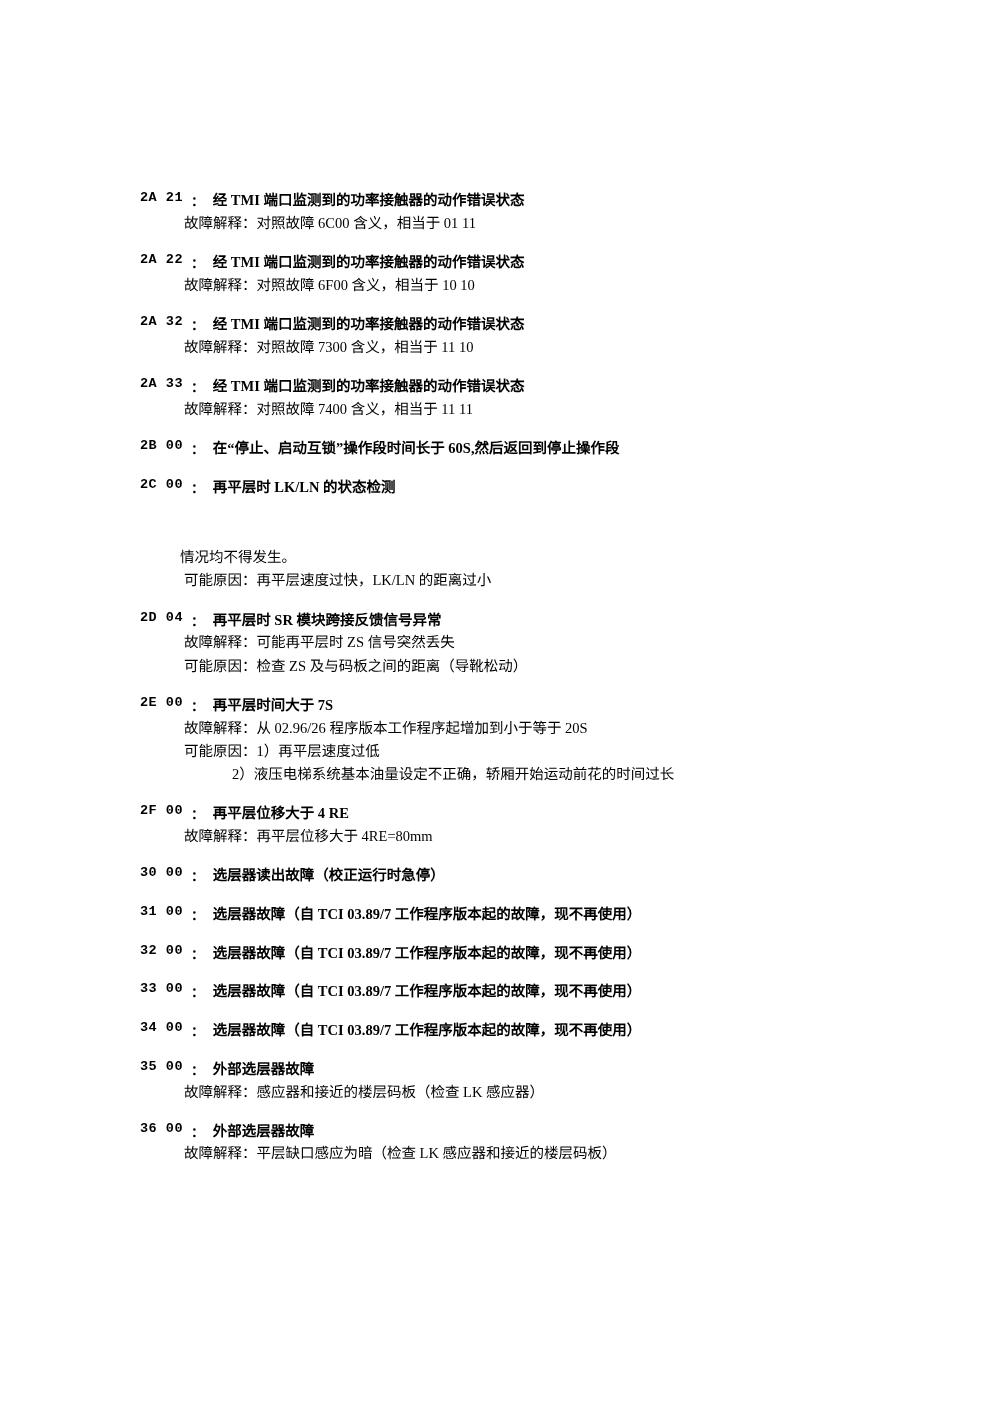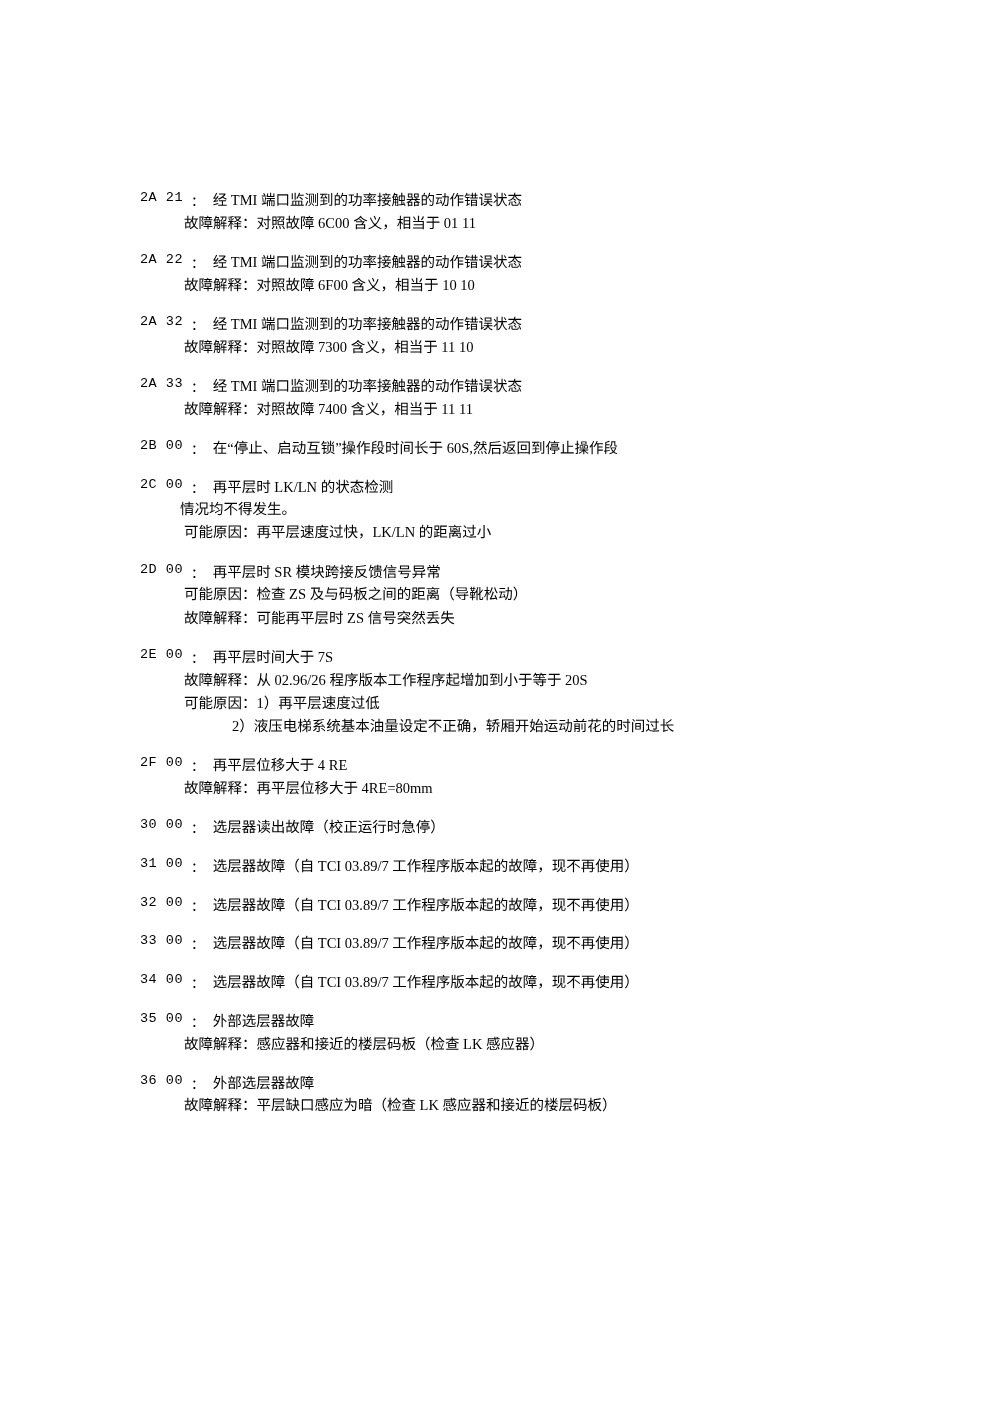--- a/index.html
+++ b/index.html
@@ -27,20 +27,21 @@
     left: 140px;
     top: 190px;
     width: 720px;
   }
   .entry {
     margin-bottom: 17px;
   }
   .code-line {
     display: flex;
     align-items: flex-start;
+    font-weight: bold;
   }
   .code {
     font-family: "Liberation Mono", "DejaVu Sans Mono", monospace;
     font-size: 13.5px;
     letter-spacing: 0.5px;
     white-space: pre;
     flex: 0 0 auto;
   }
   .sep {
     font-family: "Liberation Mono", "DejaVu Sans Mono", monospace;
@@ -112,31 +113,31 @@
           <span class="sep"> ： </span>
           <span class="title">在“停止、启动互锁”操作段时间长于 60S,然后返回到停止操作段</span>
         </div>
       </div>
       <div class="entry">
         <div class="code-line">
           <span class="code">2C 00</span>
           <span class="sep"> ： </span>
           <span class="title">再平层时 LK/LN 的状态检测</span>
         </div>
-        <span class="sub hang" style="margin-left: 40px;">情况均不得发生。</span>
+        <span class="sub hang" style="margin-left: 40px; margin-top: 48px;">情况均不得发生。</span>
         <span class="sub">可能原因：再平层速度过快，LK/LN 的距离过小</span>
       </div>
       <div class="entry">
         <div class="code-line">
-          <span class="code">2D 00</span>
+          <span class="code">2D 04</span>
           <span class="sep"> ： </span>
           <span class="title">再平层时 SR 模块跨接反馈信号异常</span>
         </div>
+        <span class="sub">故障解释：可能再平层时 ZS 信号突然丢失</span>
         <span class="sub">可能原因：检查 ZS 及与码板之间的距离（导靴松动）</span>
-        <span class="sub">故障解释：可能再平层时 ZS 信号突然丢失</span>
       </div>
       <div class="entry">
         <div class="code-line">
           <span class="code">2E 00</span>
           <span class="sep"> ： </span>
           <span class="title">再平层时间大于 7S</span>
         </div>
         <span class="sub">故障解释：从 02.96/26 程序版本工作程序起增加到小于等于 20S</span>
         <span class="sub">可能原因：1）再平层速度过低</span>
         <span class="sub indent2">2）液压电梯系统基本油量设定不正确，轿厢开始运动前花的时间过长</span>

